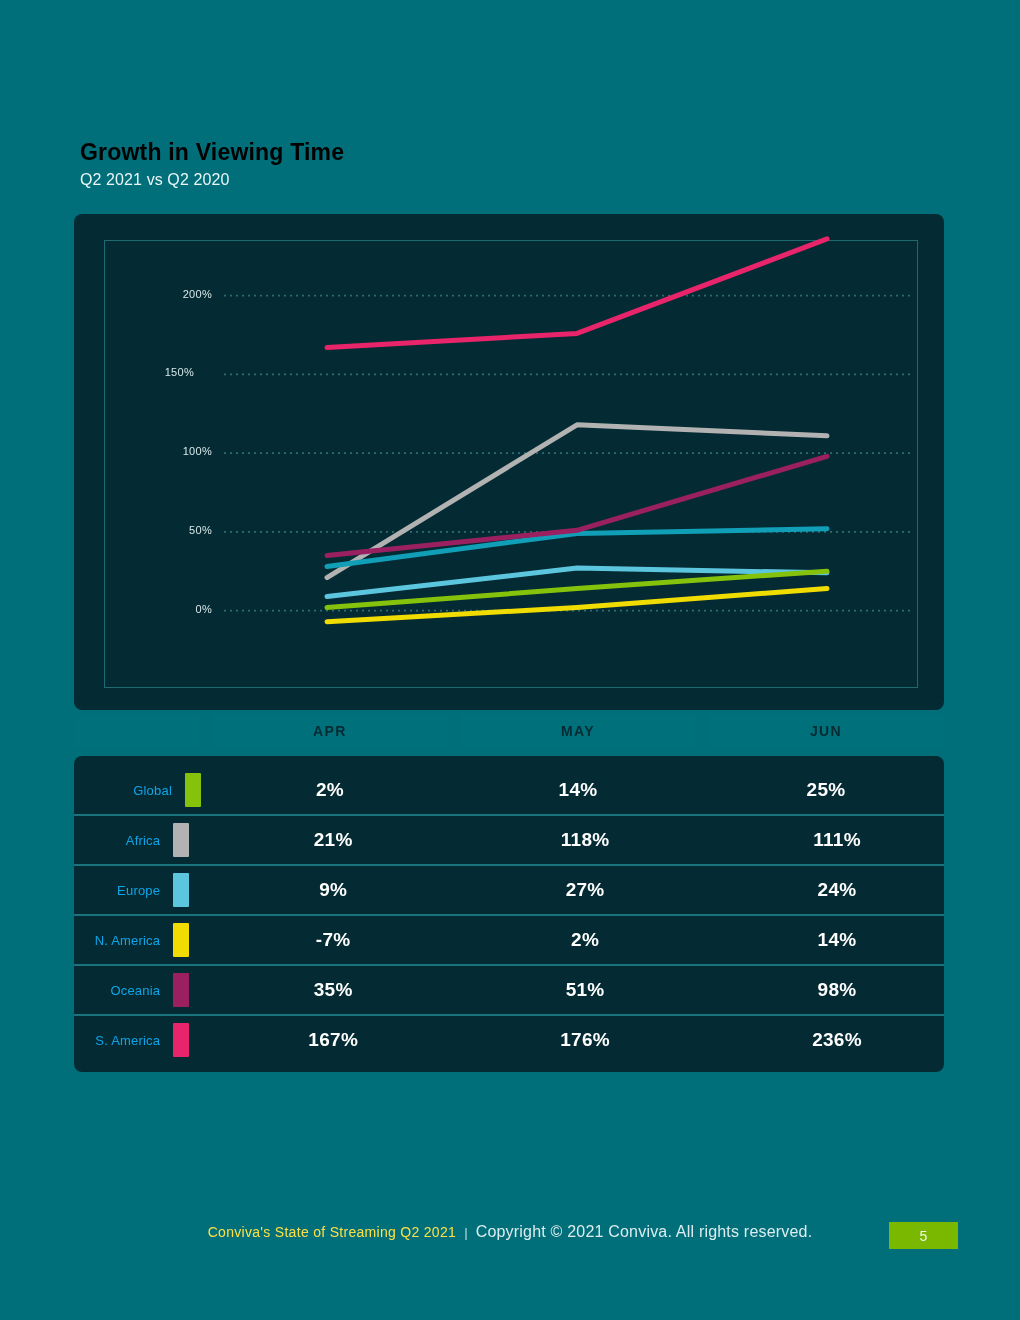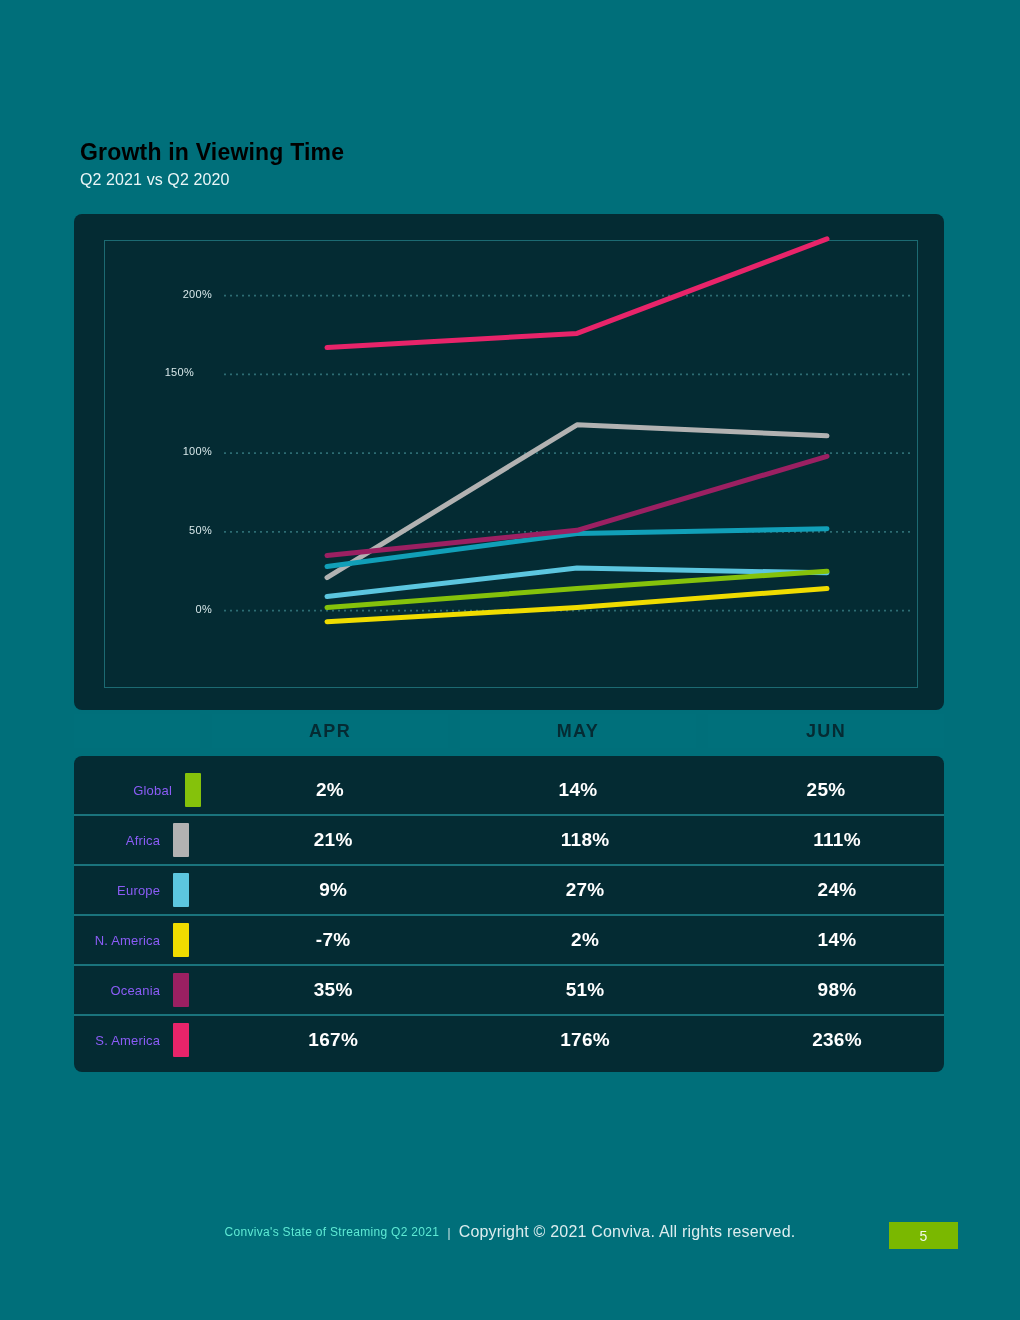--- a/index.html
+++ b/index.html
@@ -42,21 +42,21 @@
     text-align:right;width:60px;
     letter-spacing:0.3px;
   }
 
   
   .table-wrap{position:absolute;left:74px;top:714px;width:870px;}
   .thead{display:flex;gap:12px;height:34px;}
   .th{
     background:#00707B;
     color:#052B33;
-    font-size:18px;font-weight:bold;
+    font-size:14px;font-weight:bold;
     letter-spacing:1.4px;
     display:flex;align-items:center;justify-content:center;
     height:34px;
   }
   .th.blank{width:126px;}
   .th.month{width:236px;}
 
   .tbody{
     margin-top:8px;
     background:#042B33;
@@ -68,42 +68,42 @@
     display:flex;align-items:center;
     height:48px;
     position:relative;
   }
   .trow + .trow{border-top:2px solid #1A747D;gap:26px;}
   .region-cell{
     width:126px;display:flex;align-items:center;justify-content:flex-end;
     padding-right:0;
   }
   .region-label{
-    font-size:13px;color:#8b5cf6;letter-spacing:0.2px;
+    font-size:13px;color:#0ea5e9;letter-spacing:0.2px;
     text-align:right;
   }
   .swatch{
     width:16px;height:34px;margin-left:13px;margin-right:-1px;
     border-radius:1px;flex:none;
   }
   .val-cell{
     width:236px;margin-left:12px;
     display:flex;align-items:center;justify-content:center;
     font-size:19px;font-weight:bold;color:#FFFFFF;
     letter-spacing:0.3px;
   }
   .val-cell.first{margin-left:12px;}
 
   
   .footer{
     position:absolute;left:0;top:1223px;width:1020px;
     display:flex;align-items:center;justify-content:center;
   }
   .footer-main{
-    font-size:12px;color:#5eead4;letter-spacing:0.3px;
+    font-size:14px;color:#fde047;letter-spacing:0.3px;
   }
   .footer-sep{color:#BFDDE0;margin:0 8px;font-size:13.5px;}
   .footer-copy{font-size:16px;color:#DCEDEF;letter-spacing:0.2px;}
   .page-badge{
     position:absolute;left:889px;top:1222px;
     width:69px;height:27px;background:#7AB800;
     display:flex;align-items:center;justify-content:center;
     color:#F2F8E8;font-size:14px;letter-spacing:0.4px;
   }
 </style>

